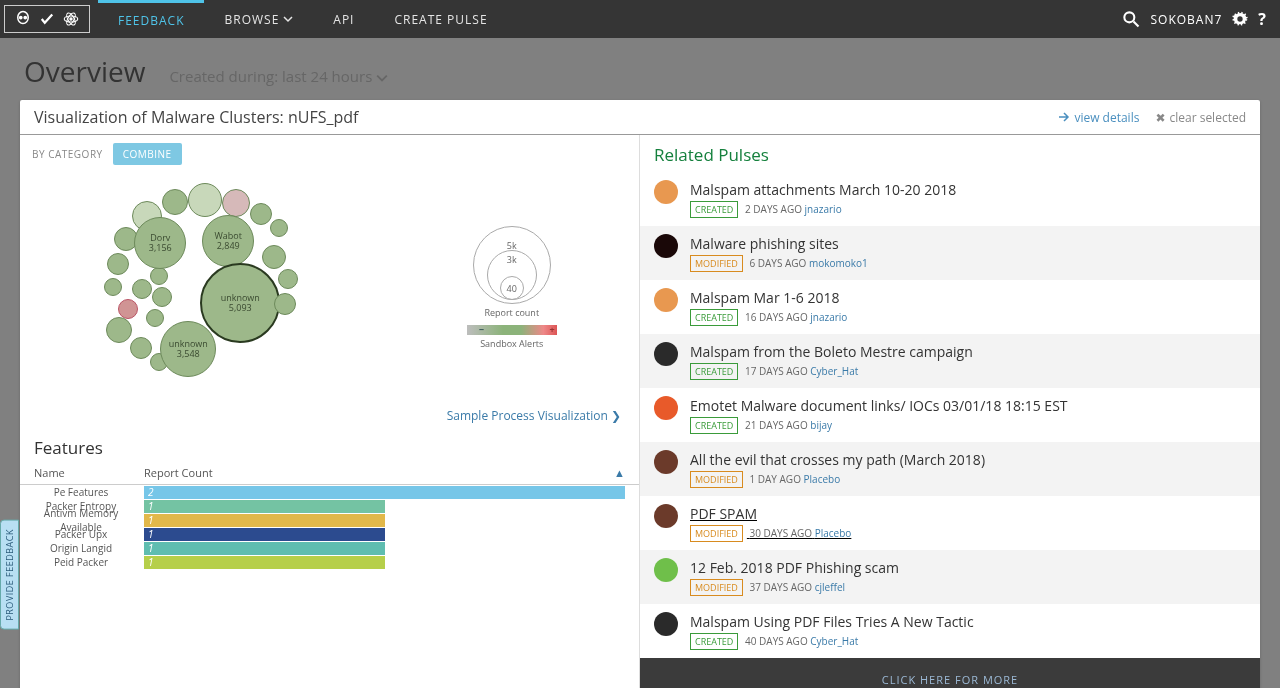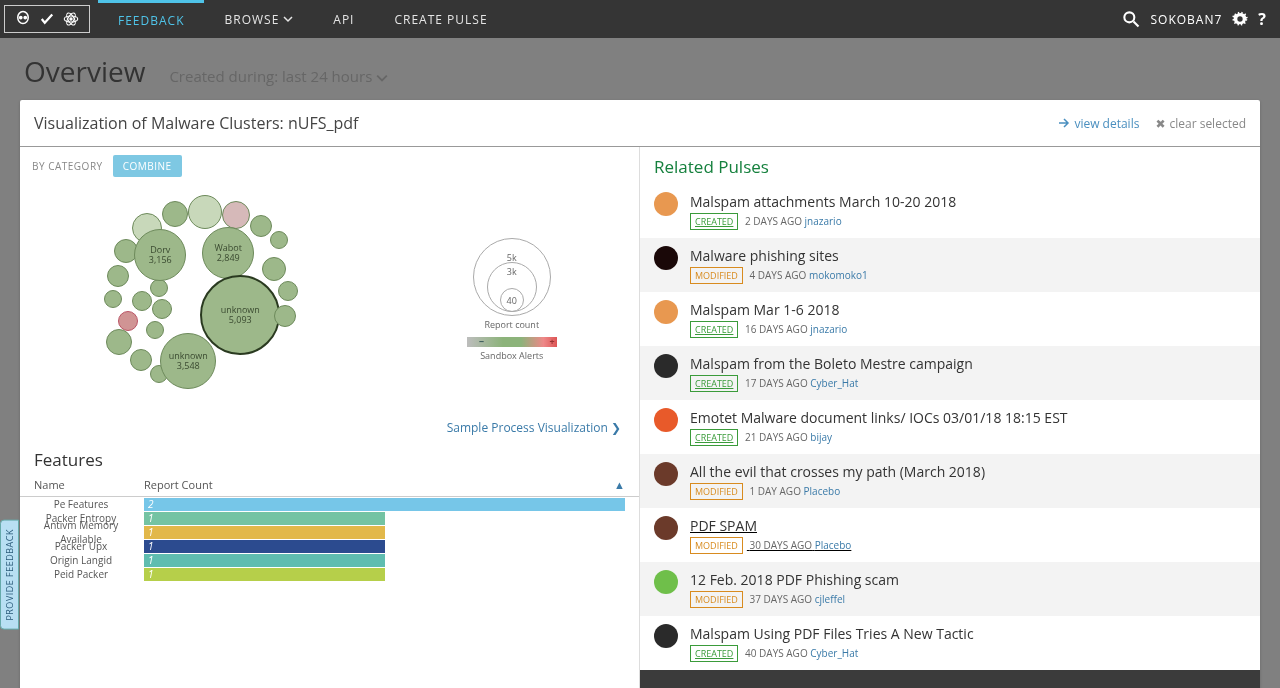--- a/index.html
+++ b/index.html
@@ -15,21 +15,21 @@
 .username { font-size:12px; letter-spacing:1px; }
 .icon { display:inline-flex; align-items:center; justify-content:center; }
 
 
 .overview-bar { display:flex; align-items:baseline; gap:24px; padding:14px 24px 10px; }
 .overview-title { font-size:28px; color:#333; font-weight:400; }
 .overview-sub { font-size:15px; color:#666; }
 
 
 .panel { background:#fff; margin:0 20px; border-radius:2px; box-shadow:0 1px 3px rgba(0,0,0,.2); }
-.panel-head { display:flex; align-items:center; padding:12px 14px; border-bottom:1px solid #999; }
+.panel-head { display:flex; align-items:center; padding:6px 14px; border-bottom:1px solid #999; }
 .panel-title { font-size:16px; color:#444; font-weight:400; flex:1; }
 .head-link { font-size:12px; color:#4a8fbf; cursor:pointer; margin-left:16px; display:flex; align-items:center; gap:4px; }
 .head-link.muted { color:#888; }
 
 .panel-body { display:flex; }
 .left-col { width:50%; border-right:1px solid #ddd; }
 .right-col { width:50%; }
 
 
 .cluster-toolbar { display:flex; align-items:center; gap:10px; padding:8px 12px; }
@@ -59,21 +59,21 @@
 .feat-row .bar { height:13px; display:flex; align-items:center; padding-left:4px; color:#fff; font-style:italic; font-size:10px; }
 .dots { text-align:center; padding:130px 0 12px; }
 
 
 .rp-head { font-size:17px; color:#15803d; padding:8px 14px 6px; }
 .pulse { display:flex; gap:12px; padding:8px 14px; }
 .pulse.alt { background:#f3f3f3; }
 .avatar { width:24px; height:24px; border-radius:50%; flex-shrink:0; }
 .pulse-title { font-size:14px; color:#333; margin-bottom:2px; }
 .badge { display:inline-block; font-size:9px; padding:1px 4px; border:1px solid; margin-right:4px; }
-.badge.created { color:#3a9b3a; border-color:#3a9b3a;text-decoration:underline; }
+.badge.created { color:#3a9b3a; border-color:#3a9b3a; }
 .badge.modified { color:#d88b1f; border-color:#d88b1f; }
 .pulse-meta { font-size:10px; color:#666; }
 .pulse-meta .author { color:#3a7aa8; }
 .more-bar { background:#3b3b3b; color:#9bb8d4; text-align:center; font-size:11px; letter-spacing:1px; padding:14px 0; cursor:pointer; }
 
 
 .feedback-tab { position:absolute; left:0; top:520px; writing-mode:vertical-rl; transform:rotate(180deg); background:#b8dff3; color:#2a5a7a; font-size:9px; letter-spacing:.5px; padding:8px 2px; border:1px solid #6aa; border-radius:0 4px 4px 0; cursor:pointer; }
 </style>
 </head>
 <body>
@@ -298,21 +298,21 @@
         <span class="author">jnazario</span>
       </div>
     </div>
           </div>
           <div class="pulse alt">
             <div class="avatar" style="background:#1a0808;"></div>
     <div style="flex:1;">
       <div class="pulse-title">Malware phishing sites</div>
       <div class="pulse-meta">
         <span class="badge modified">MODIFIED</span>
-        <span>4 DAYS AGO</span>
+        <span>6 DAYS AGO</span>
         <span class="author">mokomoko1</span>
       </div>
     </div>
           </div>
           <div class="pulse">
             <div class="avatar" style="background:#e89850;"></div>
     <div style="flex:1;">
       <div class="pulse-title">Malspam Mar 1-6 2018</div>
       <div class="pulse-meta">
         <span class="badge created">CREATED</span>

